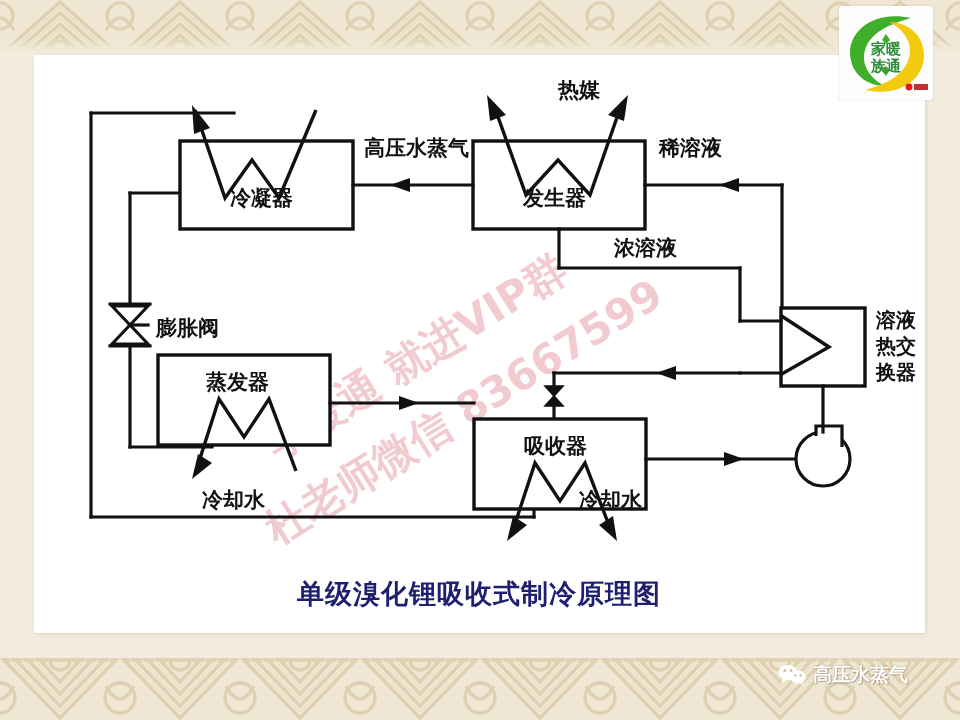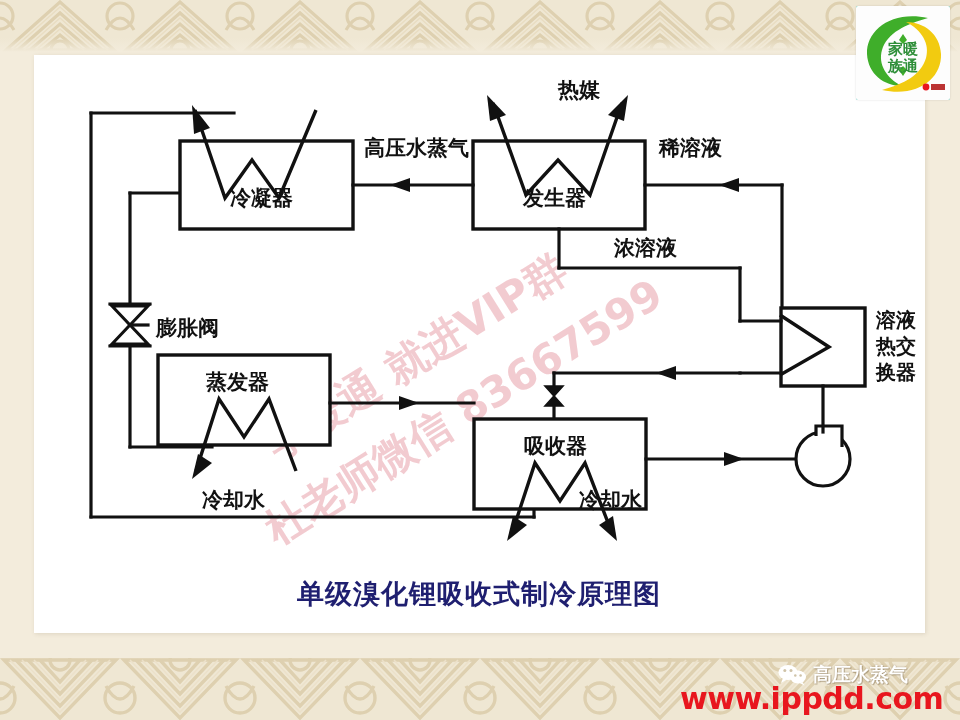--- a/index.html
+++ b/index.html
@@ -114,21 +114,21 @@
   .wm-text {
     font-family: "DejaVu Sans", "Liberation Sans", sans-serif;
     font-weight: bold;
     fill: #f0c2c8;
     opacity: 0.85;
   }
 
   
   #logo {
     position: absolute;
-    right: 10px;
+    right: 27px;
     top: 6px;
     width: 94px;
     height: 94px;
     background: #14b8a6;
     border-radius: 2px;
     overflow: hidden;
     box-shadow: 0 0 2px rgba(0,0,0,0.15);
   }
   #logo svg { display: block; }
   .logo-cn {
@@ -399,16 +399,15 @@
         <path d="M5 14 L3 19 L8.5 15.8 Z" fill="#ffffff"></path>
         <circle cx="6.8" cy="6.6" r="1.5" fill="#cfc3a8"></circle>
         <circle cx="13" cy="6.6" r="1.5" fill="#cfc3a8"></circle>
         <ellipse cx="20" cy="13" rx="8" ry="6.4" fill="#ffffff"></ellipse>
         <path d="M24.5 18 L26.5 21.5 L21.6 19 Z" fill="#ffffff"></path>
         <circle cx="17.3" cy="11.6" r="1.25" fill="#cfc3a8"></circle>
         <circle cx="22.6" cy="11.6" r="1.25" fill="#cfc3a8"></circle>
       </svg>
       <span id="brand-wx-name">高压水蒸气</span>
     </div>
-    <div id="brand-url">www.ippdd.com</div>
   </div>
 
 </div>
 
 </body></html>

